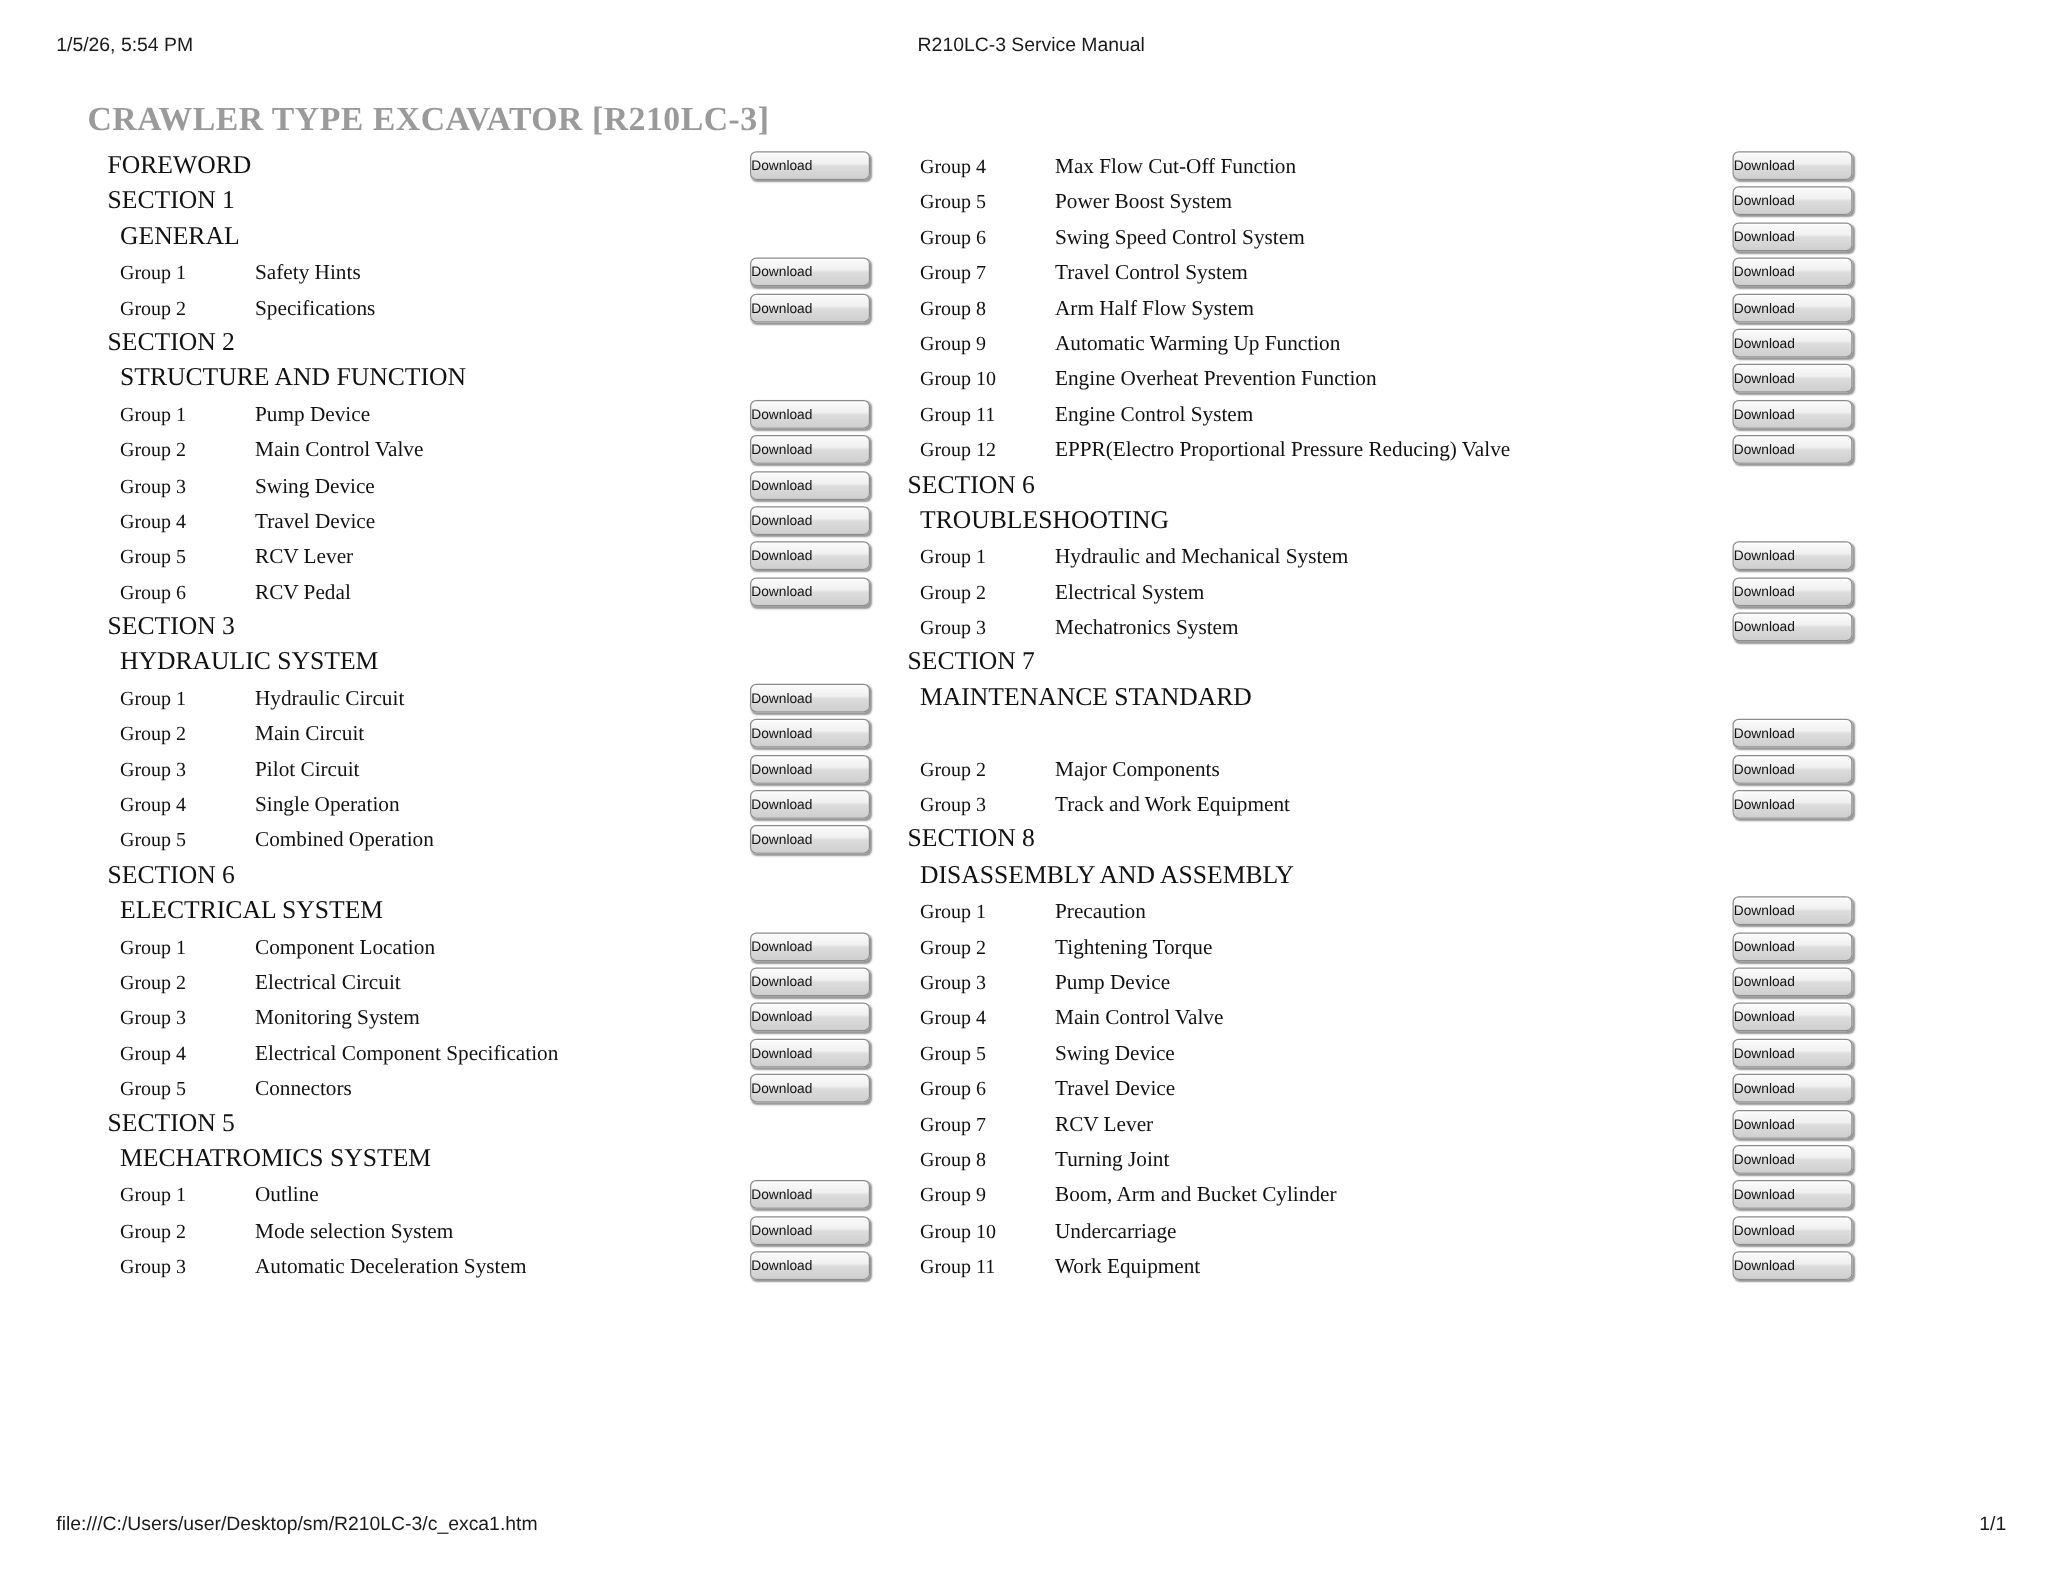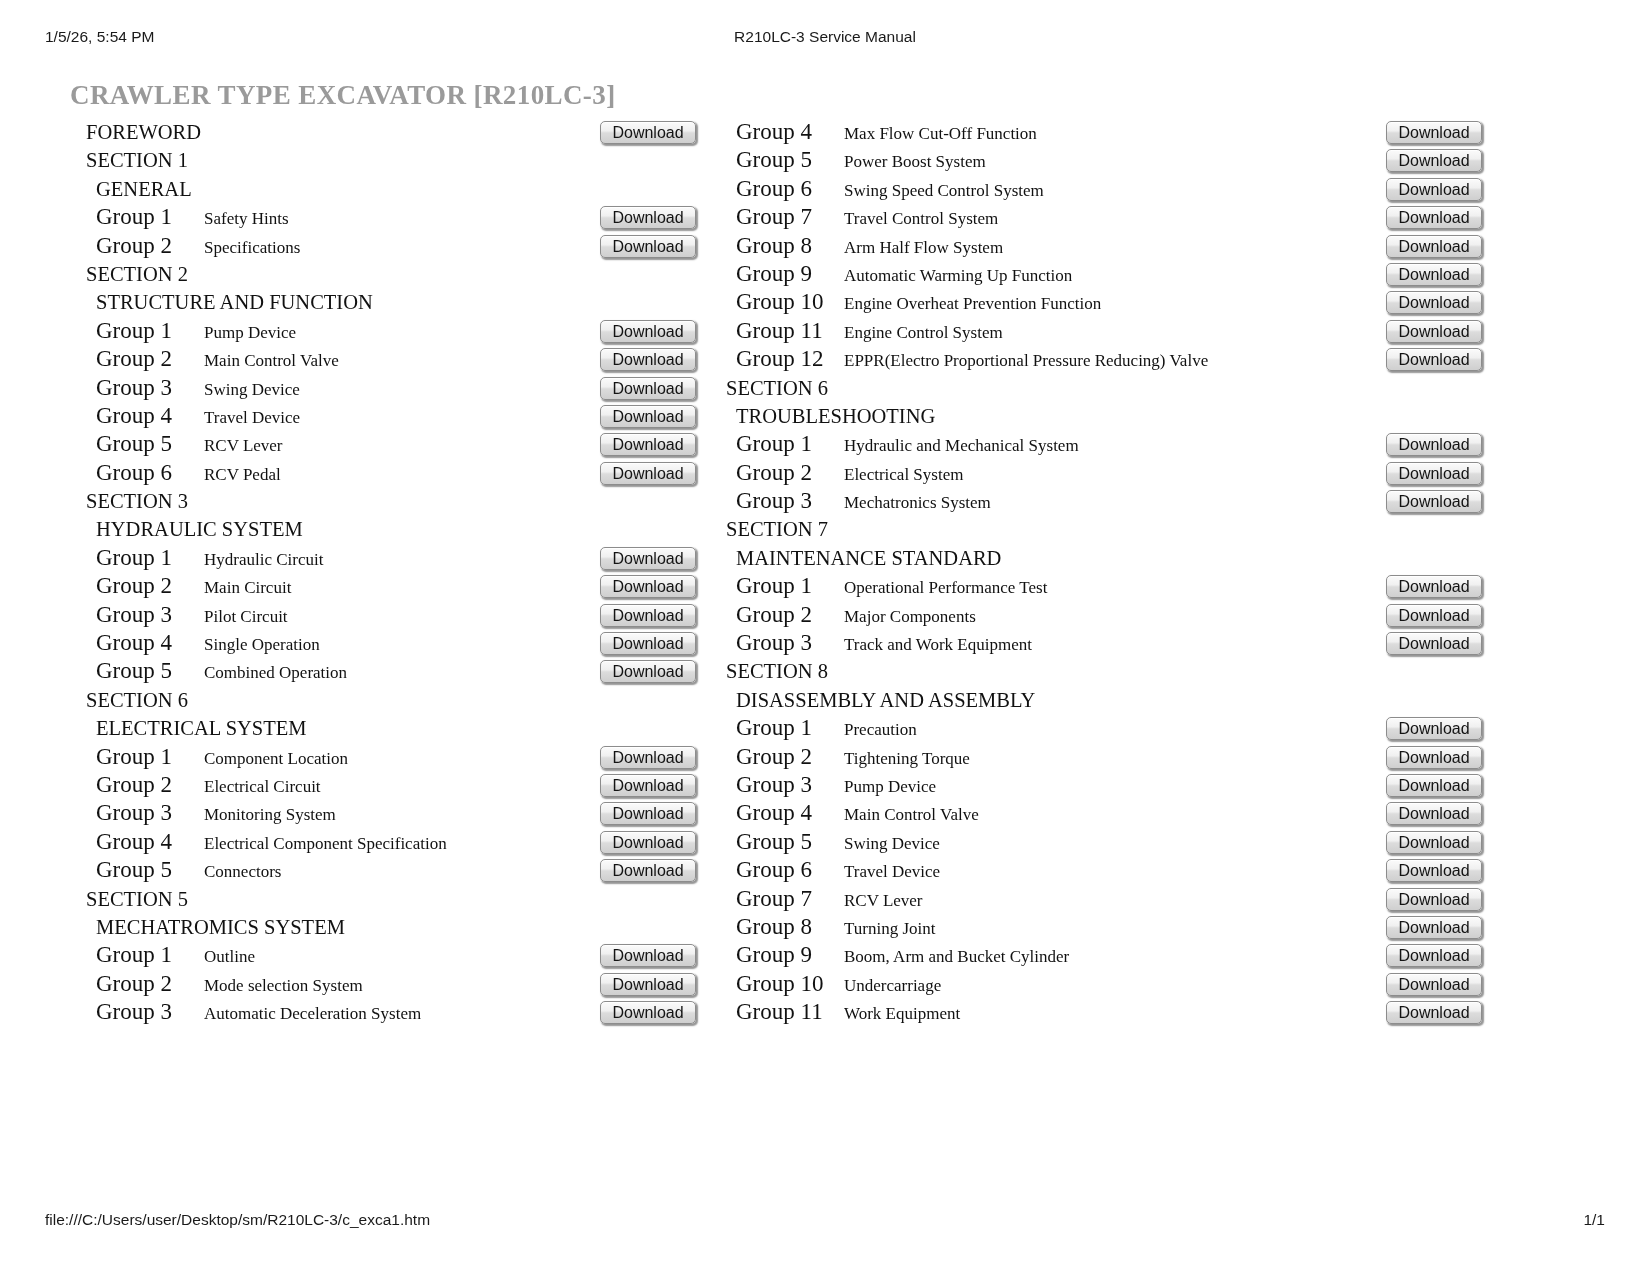--- a/index.html
+++ b/index.html
@@ -114,41 +114,40 @@
   }
 
   
   .row.lv-top   .lbl { padding-left: 26px; }   
   .row.lv-sect  .lbl { padding-left: 36px; }   
   .row.lv-group .lbl { padding-left: 36px; }
 
   .row.lv-group .gnum {
     display: inline-block;
     width: 108px;
-    font-size: 23px;
+    font-size: 16px;
   }
   .row.lv-group .gttl {
     display: inline-block;
     font-size: 17px;
   }
 
   
   .dl-btn {
     position: absolute;
     top: 3px;
     width: 96px;
     height: 23px;
     border: 1px solid #8c8c8c;
     border-radius: 5px;
     background: linear-gradient(to bottom, #fbfbfb 0%, #f0f0f0 42%, #dcdcdc 52%, #cfcfcf 100%);
     box-shadow: 1.5px 1.5px 1.5px rgba(0,0,0,0.42), inset 0 1px 0 #ffffff;
     font-family: "Liberation Sans", "DejaVu Sans", sans-serif;
-    font-size: 16px;
+    font-size: 11px;
     line-height: 22px;
-    text-align: center;
     color: #141414;
     cursor: pointer;
     box-sizing: border-box;
     overflow: hidden;
   }
   .col-left  .dl-btn { left: 540px; }
   .col-right .dl-btn { left: 686px; }
 </style>
 </head>
 <body>
@@ -207,21 +206,21 @@
         <div class="row lv-group"><span class="lbl"><span class="gnum">Group 10</span><span class="gttl">Engine Overheat Prevention Function</span></span><div class="dl-btn">Download</div></div>
         <div class="row lv-group"><span class="lbl"><span class="gnum">Group 11</span><span class="gttl">Engine Control System</span></span><div class="dl-btn">Download</div></div>
         <div class="row lv-group"><span class="lbl"><span class="gnum">Group 12</span><span class="gttl">EPPR(Electro Proportional Pressure Reducing) Valve</span></span><div class="dl-btn">Download</div></div>
         <div class="row lv-top"><span class="lbl">SECTION 6</span></div>
         <div class="row lv-sect"><span class="lbl">TROUBLESHOOTING</span></div>
         <div class="row lv-group"><span class="lbl"><span class="gnum">Group 1</span><span class="gttl">Hydraulic and Mechanical System</span></span><div class="dl-btn">Download</div></div>
         <div class="row lv-group"><span class="lbl"><span class="gnum">Group 2</span><span class="gttl">Electrical System</span></span><div class="dl-btn">Download</div></div>
         <div class="row lv-group"><span class="lbl"><span class="gnum">Group 3</span><span class="gttl">Mechatronics System</span></span><div class="dl-btn">Download</div></div>
         <div class="row lv-top"><span class="lbl">SECTION 7</span></div>
         <div class="row lv-sect"><span class="lbl">MAINTENANCE STANDARD</span></div>
-        <div class="row lv-group"><span class="lbl"><span class="gnum">Group 1</span><span class="gttl">Operational Performance Test</span></span><div class="dl-btn">Download</div></div>
+        <div class="row lv-group"><div class="dl-btn">Download</div></div>
         <div class="row lv-group"><span class="lbl"><span class="gnum">Group 2</span><span class="gttl">Major Components</span></span><div class="dl-btn">Download</div></div>
         <div class="row lv-group"><span class="lbl"><span class="gnum">Group 3</span><span class="gttl">Track and Work Equipment</span></span><div class="dl-btn">Download</div></div>
         <div class="row lv-top"><span class="lbl">SECTION 8</span></div>
         <div class="row lv-sect"><span class="lbl">DISASSEMBLY AND ASSEMBLY</span></div>
         <div class="row lv-group"><span class="lbl"><span class="gnum">Group 1</span><span class="gttl">Precaution</span></span><div class="dl-btn">Download</div></div>
         <div class="row lv-group"><span class="lbl"><span class="gnum">Group 2</span><span class="gttl">Tightening Torque</span></span><div class="dl-btn">Download</div></div>
         <div class="row lv-group"><span class="lbl"><span class="gnum">Group 3</span><span class="gttl">Pump Device</span></span><div class="dl-btn">Download</div></div>
         <div class="row lv-group"><span class="lbl"><span class="gnum">Group 4</span><span class="gttl">Main Control Valve</span></span><div class="dl-btn">Download</div></div>
         <div class="row lv-group"><span class="lbl"><span class="gnum">Group 5</span><span class="gttl">Swing Device</span></span><div class="dl-btn">Download</div></div>
         <div class="row lv-group"><span class="lbl"><span class="gnum">Group 6</span><span class="gttl">Travel Device</span></span><div class="dl-btn">Download</div></div>

